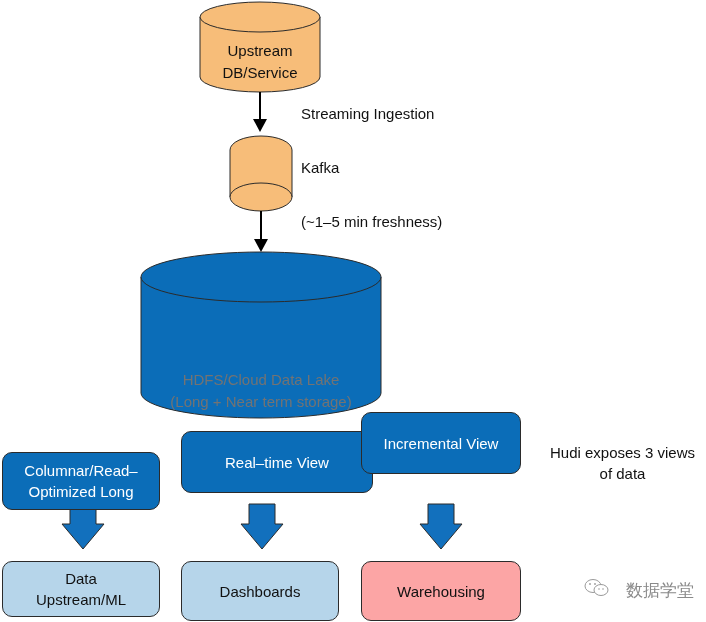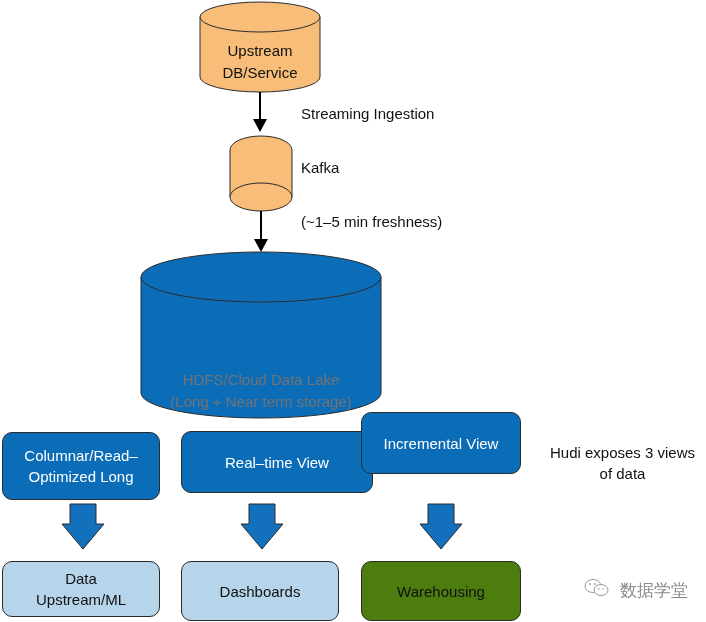--- a/index.html
+++ b/index.html
@@ -6,24 +6,24 @@
   body { width: 706px; height: 622px; position: relative; overflow: hidden;
          font-family: "Liberation Sans", "DejaVu Sans", sans-serif; color: #111; }
   svg.diagram { position: absolute; left: 0; top: 0; }
   .lbl { position: absolute; font-size: 15px; line-height: 21px; color: #111; white-space: nowrap; }
   .ctr { text-align: center; }
   .box { position: absolute; border: 1px solid #2b2b2b; border-radius: 10px; box-sizing: border-box;
          display: flex; align-items: center; justify-content: center; text-align: center;
          font-size: 15px; line-height: 21px; }
   .view { background: #0b6db8; color: #ffffff; }
   .consumer-blue { background: #b6d5ea; color: #111; }
-  .consumer-peach { background: #4d7c0f; color: #111; }
+  .consumer-peach { background: #fca5a5; color: #111; }
   .cyl-text { position: absolute; text-align: center; font-size: 15px; line-height: 22px; }
   .watermark { position: absolute; left: 584px; top: 578px; color: #8a8a8a; font-size: 17px;
-               display: flex; align-items: center; gap: 10px; }
+               display: flex; align-items: center; gap: 16px; }
 </style>
 </head>
 <body>
 
 <svg class="diagram" width="706" height="622" viewBox="0 0 706 622">
 
   <g>
     <path d="M200,17 L200,77 A60,15 0 0 0 320,77 L320,17" fill="#f7bd79" stroke="#2b2b2b" stroke-width="1"></path>
     <ellipse cx="260" cy="17" rx="60" ry="15" fill="#f7bd79" stroke="#2b2b2b" stroke-width="1"></ellipse>
   </g>
@@ -69,21 +69,21 @@
 <div class="cyl-text" style="left:141px; top:341px; width:240px; color:#737373;margin-top:28px;">
   <div>HDFS/Cloud Data Lake</div>
   <div>(Long + Near term storage)</div>
 </div>
 
 <div class="lbl" style="left:301px; top:103px;">Streaming Ingestion</div>
 <div class="lbl" style="left:301px; top:211px;">
   <div>(~1–5 min freshness)</div>
 </div>
 
-<div class="box view" style="left:2px; top:432px; width:158px; height:68px;">
+<div class="box view" style="left:2px; top:452px; width:158px; height:58px;">
   <div>
     <div>Columnar/Read–</div>
     <div>Optimized Long</div>
   </div>
 </div>
 <div class="box view" style="left:181px; top:431px; width:192px; height:62px;">
   <div>Real–time View</div>
 </div>
 <div class="box view" style="left:361px; top:412px; width:160px; height:62px;">
   <div>Incremental View</div>

